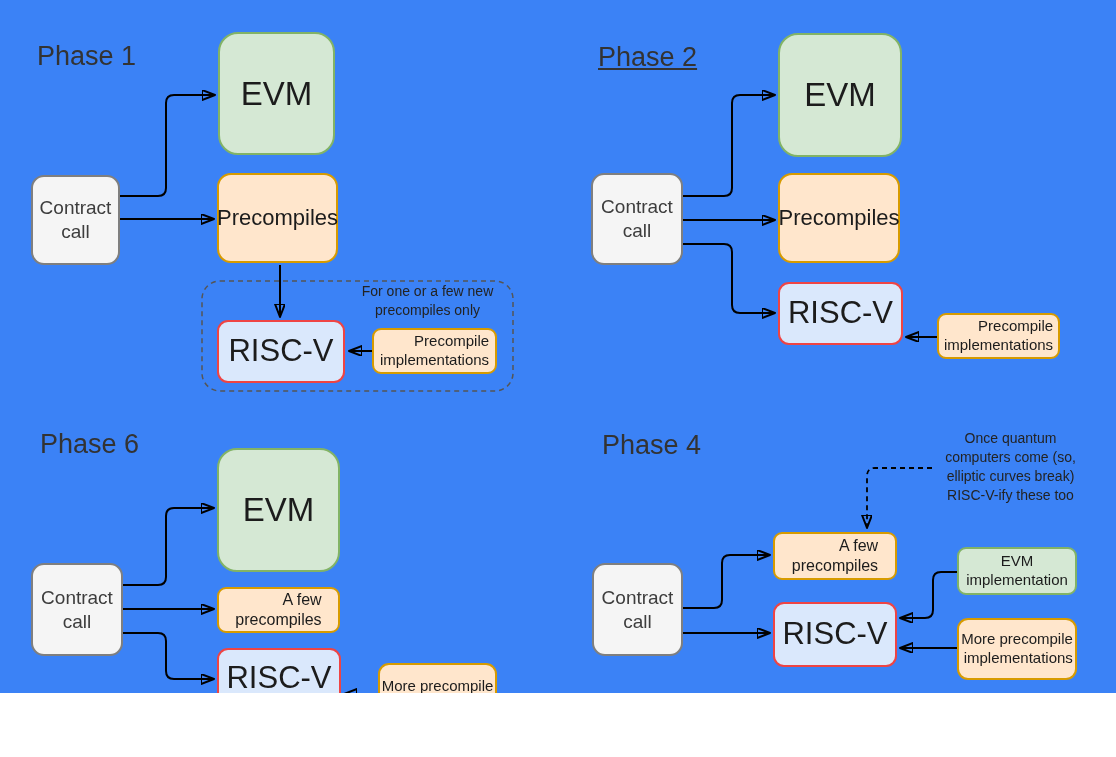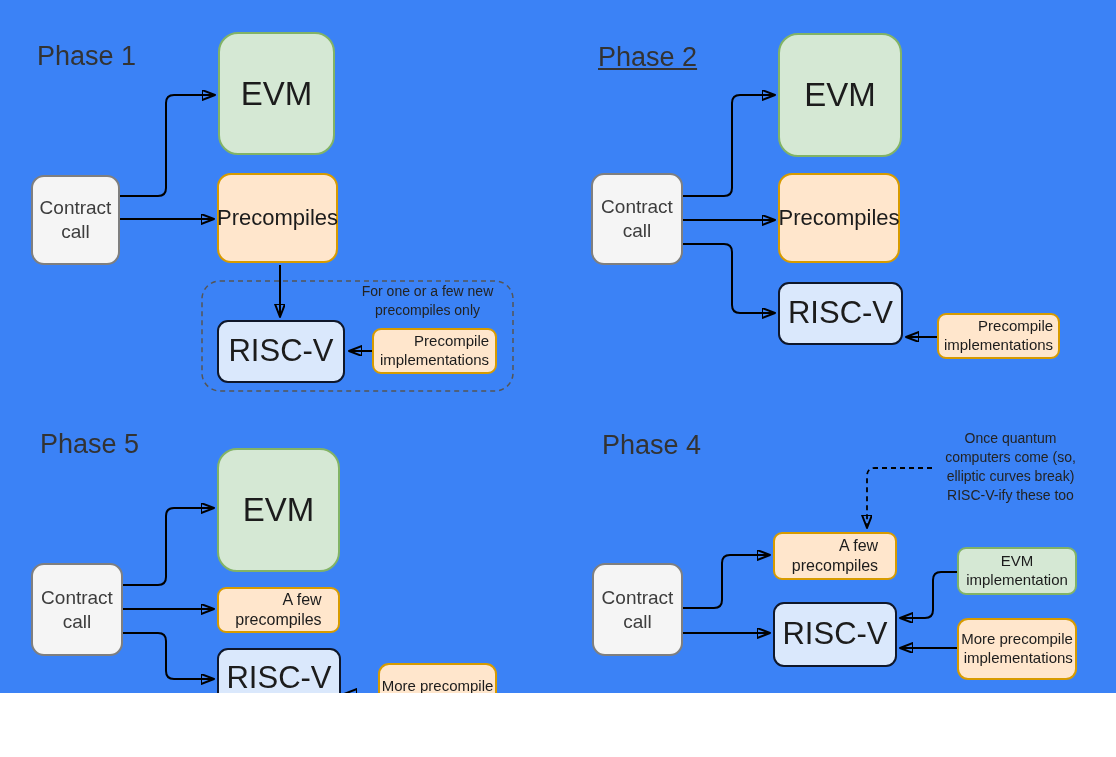--- a/index.html
+++ b/index.html
@@ -20,21 +20,21 @@
     position:absolute;
     box-sizing:border-box;
     display:flex;align-items:center;justify-content:center;
     text-align:center;
     white-space:pre-line;
     color:#1c1c1c;
     line-height:1.25;
   }
   .green { background:#d5e8d4; border:2px solid #82b366; }
   .orange{ background:#ffe6cc; border:2px solid #d79b00;text-align:right; }
-  .blue  { background:#dae8fc; border:2px solid #0f172a; }
+  .blue  { background:#dae8fc; border:2px solid #ef4444; }
   .grey  { background:#f5f5f5; border:2px solid #7f7f7f; color:#3d3d3d; }
   .note{
     position:absolute;
     font-size:14px;
     line-height:1.35;
     text-align:center;
     white-space:pre-line;
     color:#232323;
   }
   svg.edges{
@@ -110,21 +110,21 @@
 
   <div class="node green" style="left:778px;top:33px;width:124px;height:124px;border-radius:20px;font-size:33px;">EVM</div>
 
   <div class="node orange" style="left:778px;top:173px;width:122px;height:90px;border-radius:14px;font-size:22px;">Precompiles</div>
 
   <div class="node blue" style="left:778px;top:282px;width:125px;height:63px;border-radius:11px;font-size:31px;">RISC-V</div>
 
   <div class="node orange" style="left:937px;top:313px;width:123px;height:46px;border-radius:9px;font-size:15px;">Precompile
 implementations</div>
 
-  <div class="phase-title" style="left:40px;top:429px;">Phase 5</div>
+  <div class="phase-title" style="left:40px;top:429px;">Phase 6</div>
 
   <div class="node grey" style="left:31px;top:563px;width:92px;height:93px;border-radius:13px;font-size:19px;">Contract
 call</div>
 
   <div class="node green" style="left:217px;top:448px;width:123px;height:124px;border-radius:20px;font-size:33px;">EVM</div>
 
   <div class="node orange" style="left:217px;top:587px;width:123px;height:46px;border-radius:9px;font-size:16px;">A few
 precompiles</div>
 
   <div class="node blue" style="left:217px;top:648px;width:124px;height:61px;border-radius:11px;font-size:31px;">RISC-V</div>

